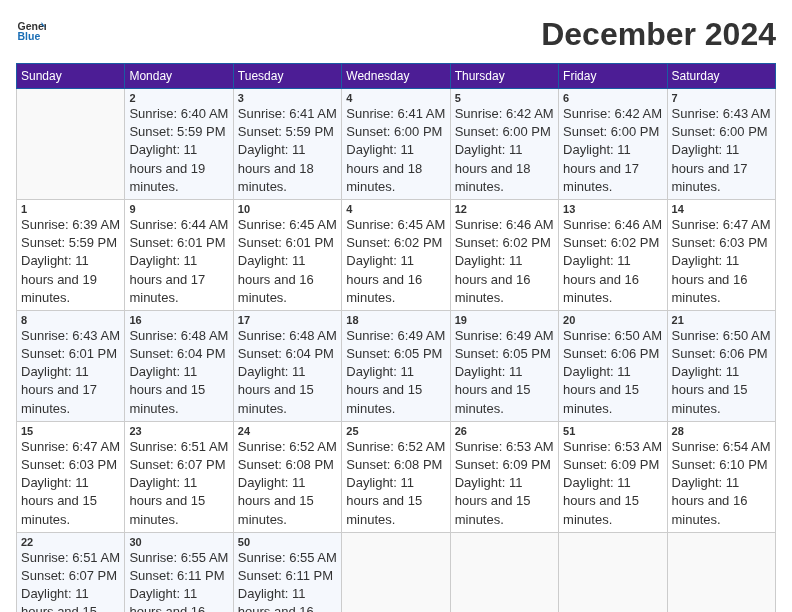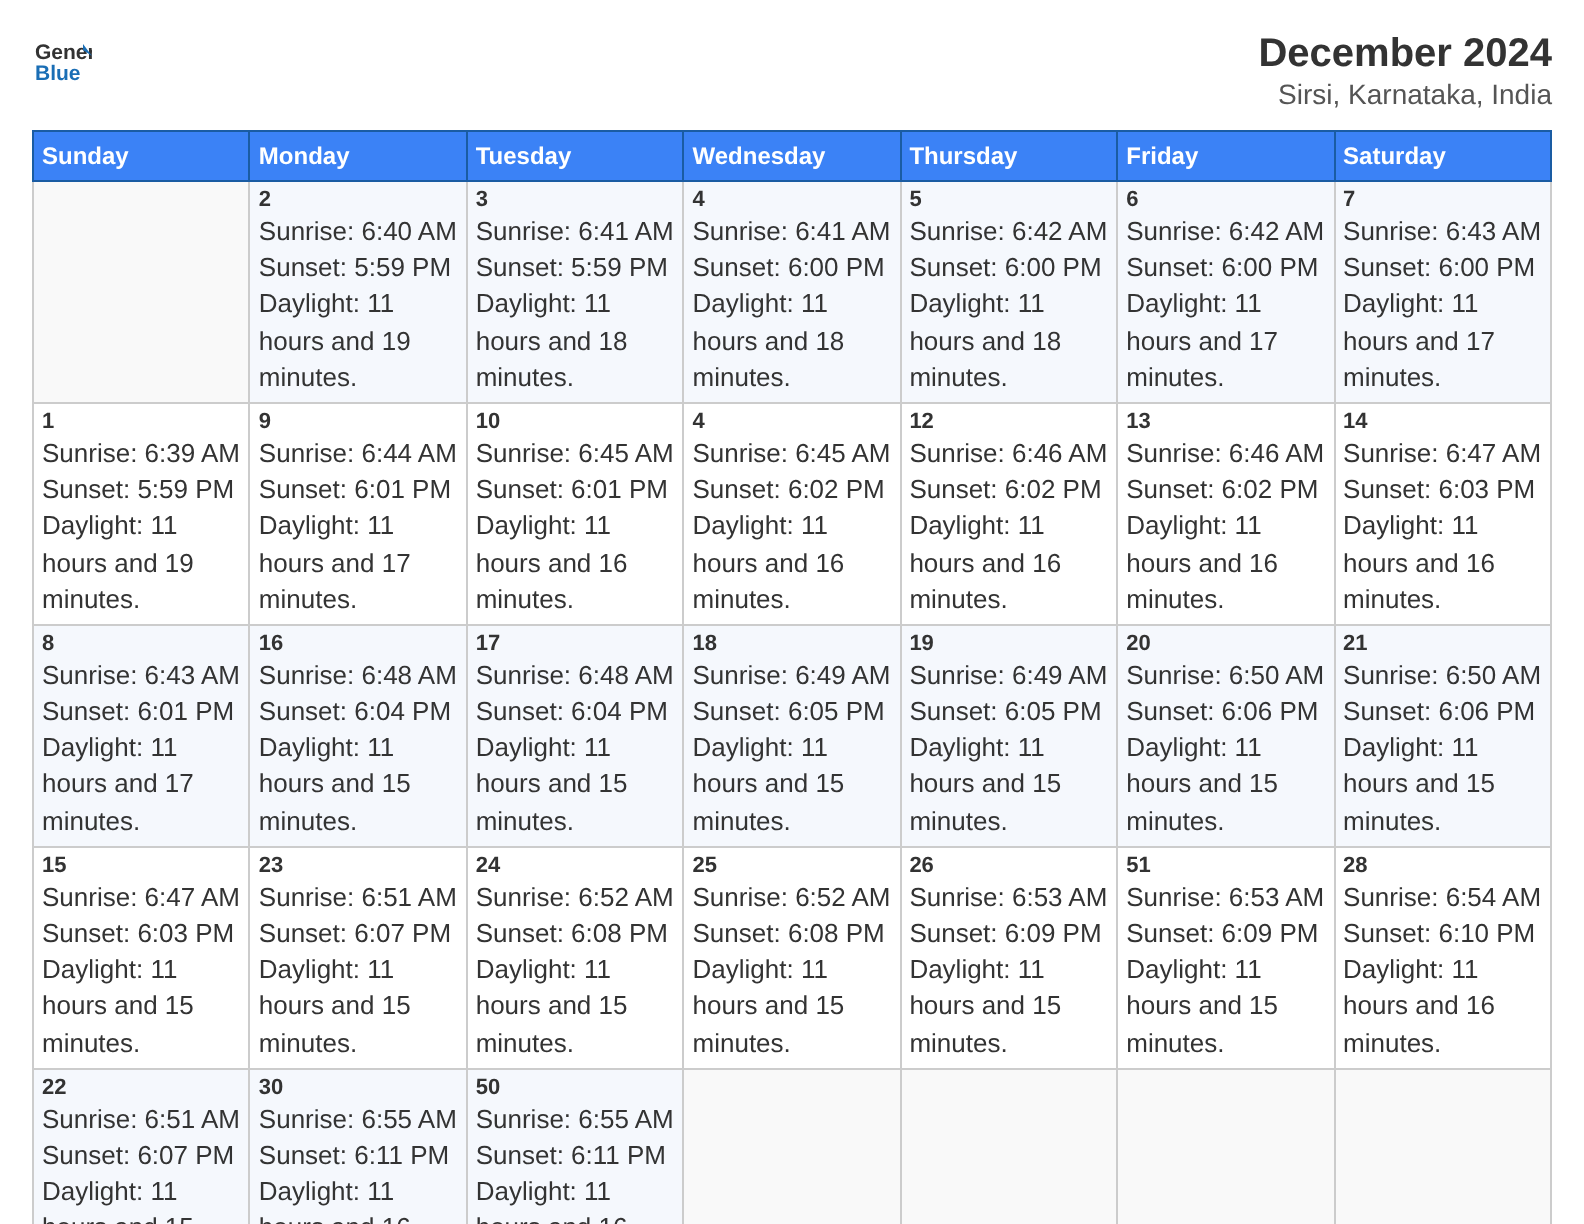--- a/index.html
+++ b/index.html
@@ -29,40 +29,40 @@
       gap: 4px;
     }
     .logo-icon {
       width: 30px;
       height: 30px;
     }
     .title-block {
       text-align: right;
     }
     .main-title {
-      font-size: 20px;
+      font-size: 32px;
       font-weight: bold;
       color: #333;
     }
     .subtitle {
       font-size: 14px;
       color: #555;
     }
     .calendar {
       flex: 1;
       border: 1px solid #ccc;
       border-collapse: collapse;
       width: 100%;
       table-layout: fixed;
     }
     .calendar thead tr th {
-      background-color: #3b82f6;
+      background-color: #4c1d95;
       color: #fff;
       font-size: 12px;
-      font-weight: bold;
+      font-weight: normal;
       padding: 5px 4px;
       text-align: left;
       border: 1px solid #1a5ca3;
     }
     .calendar tbody tr td {
       border: 1px solid #ccc;
       vertical-align: top;
       padding: 3px 4px;
       font-size: 9.5px;
       color: #333;
@@ -96,21 +96,20 @@
   <div class="header">
     <div class="logo">
       <svg class="logo-icon" viewBox="0 0 40 40">
         <text x="2" y="18" font-size="14" font-weight="bold" fill="#333" font-family="Arial">General</text>
         <text x="2" y="32" font-size="14" font-weight="bold" fill="#1a6eb5" font-family="Arial">Blue</text>
         <polygon points="34,8 40,16 34,12" fill="#1a6eb5"></polygon>
       </svg>
     </div>
     <div class="title-block">
       <div class="main-title">December 2024</div>
-      <div class="subtitle">Sirsi, Karnataka, India</div>
     </div>
   </div>
 
   <table class="calendar">
     <thead>
       <tr>
         <th>Sunday</th>
         <th>Monday</th>
         <th>Tuesday</th>
         <th>Wednesday</th>

